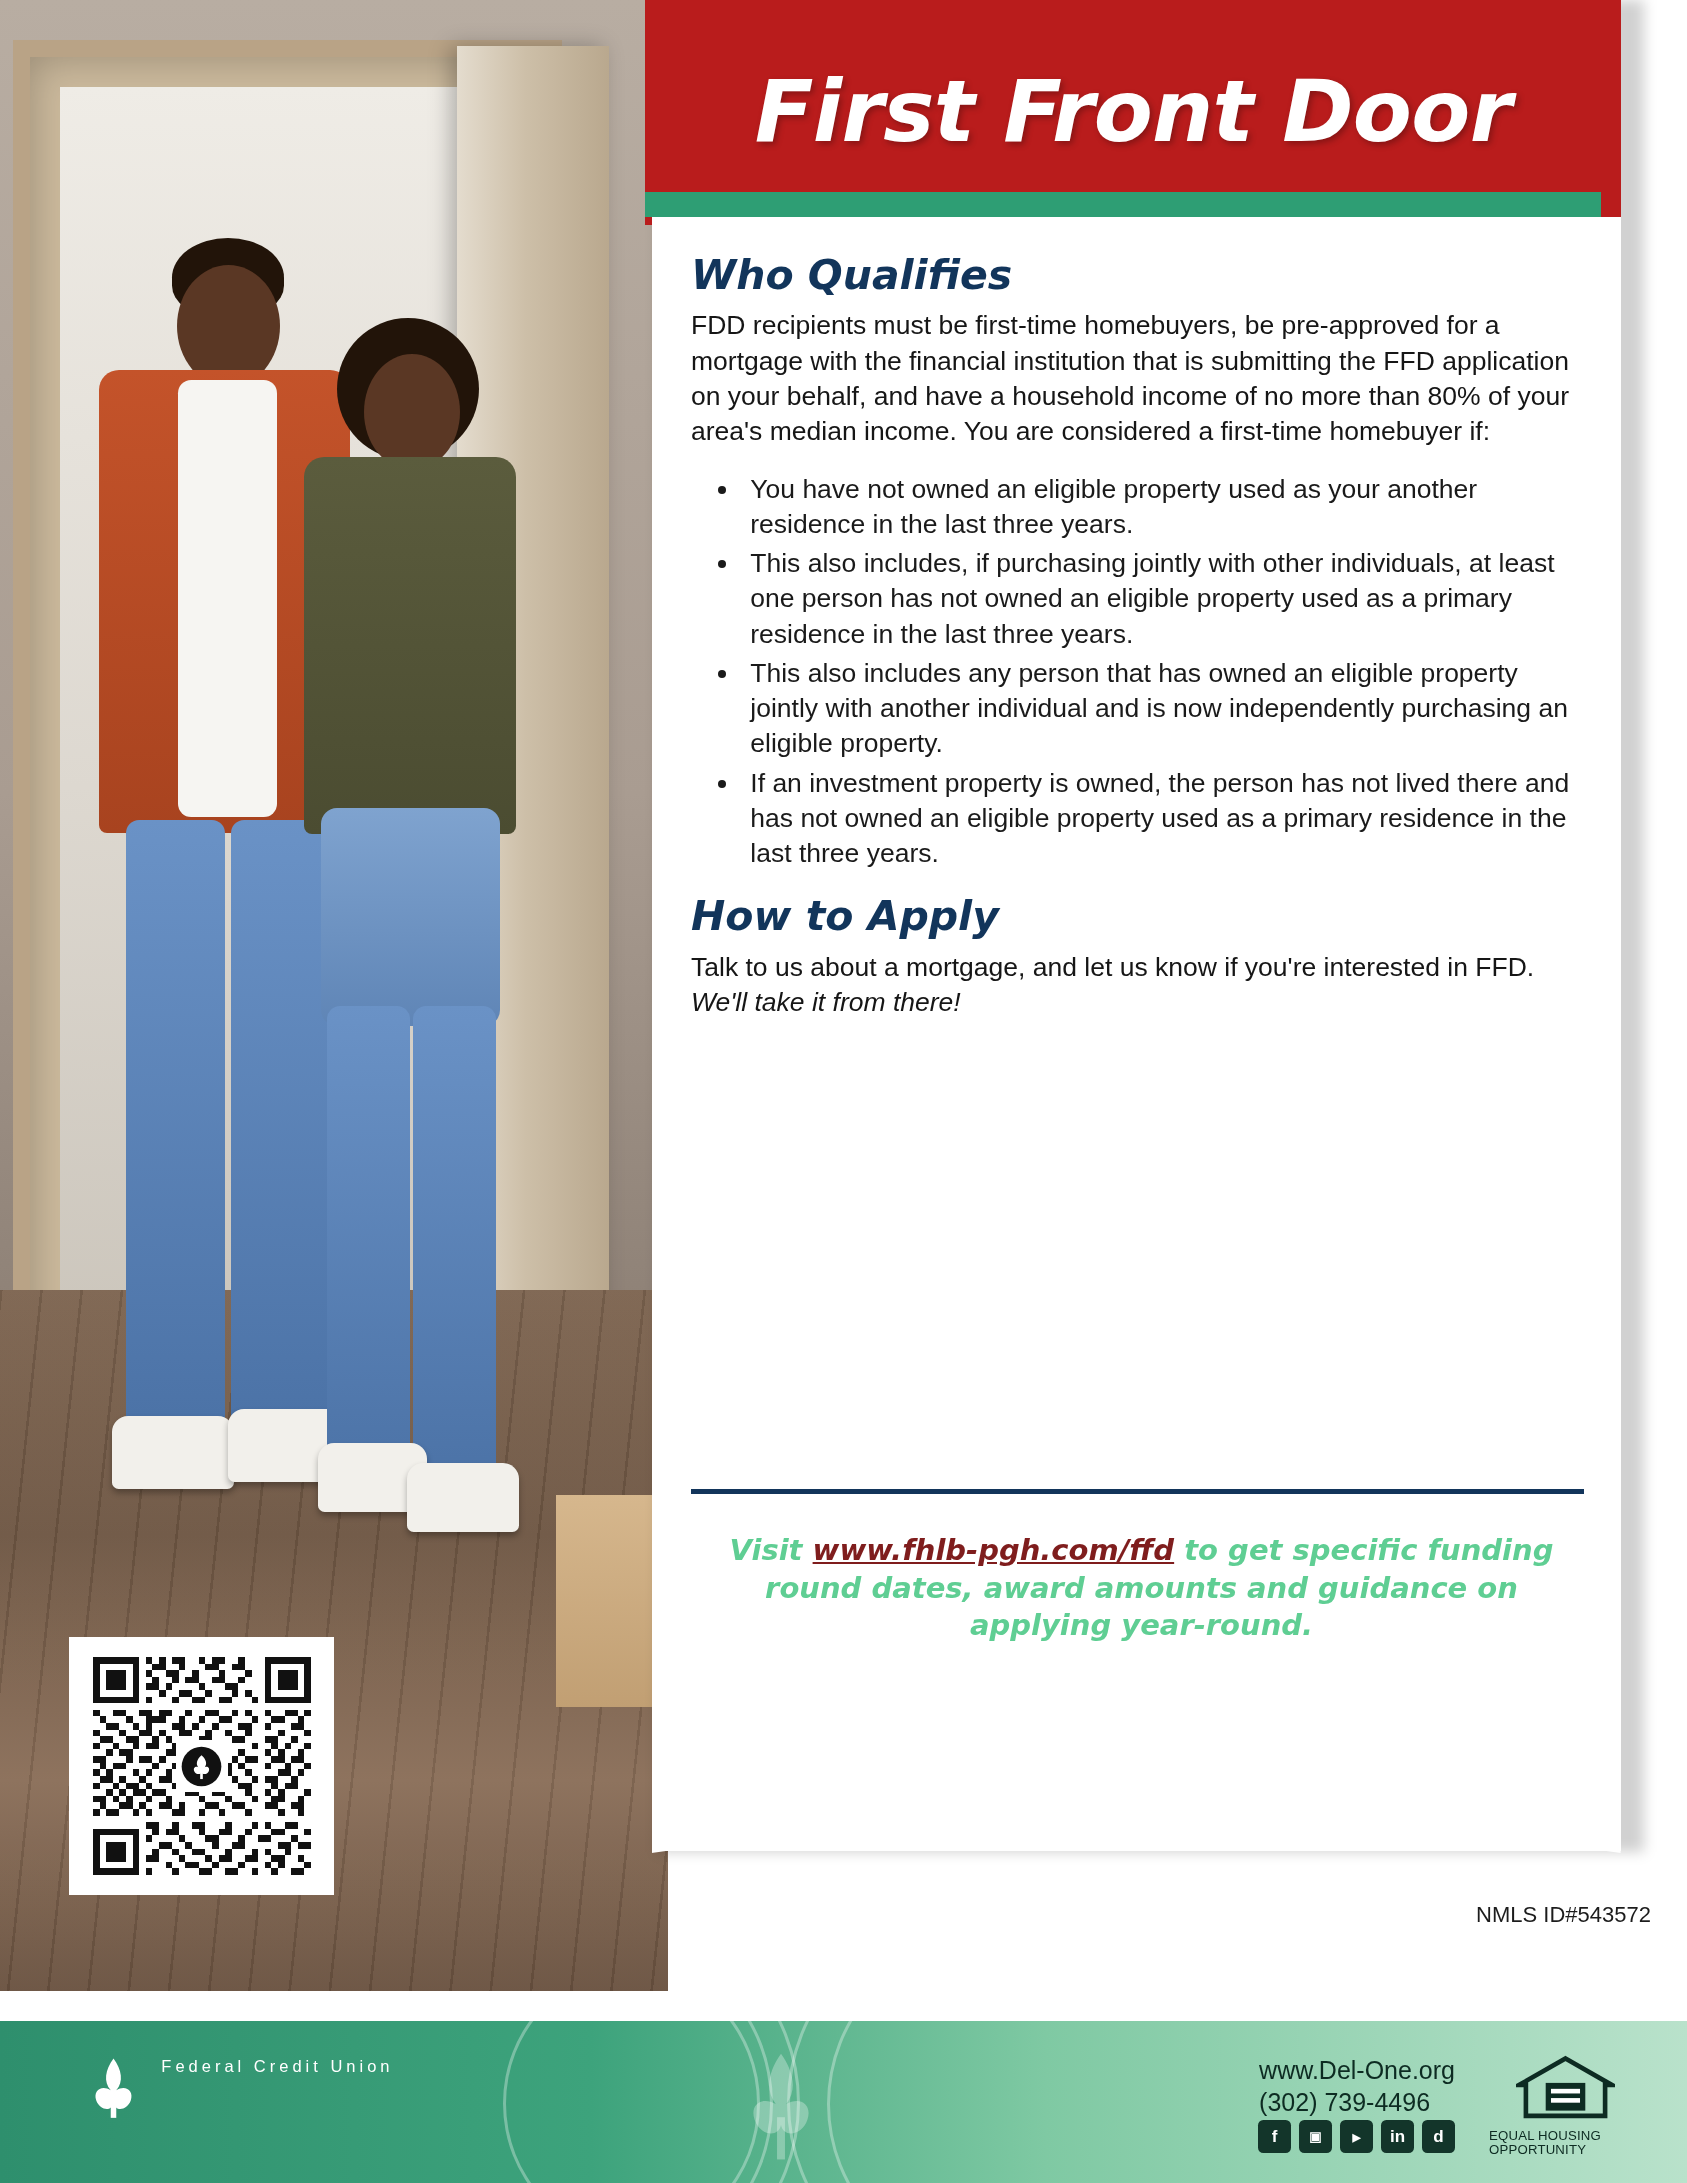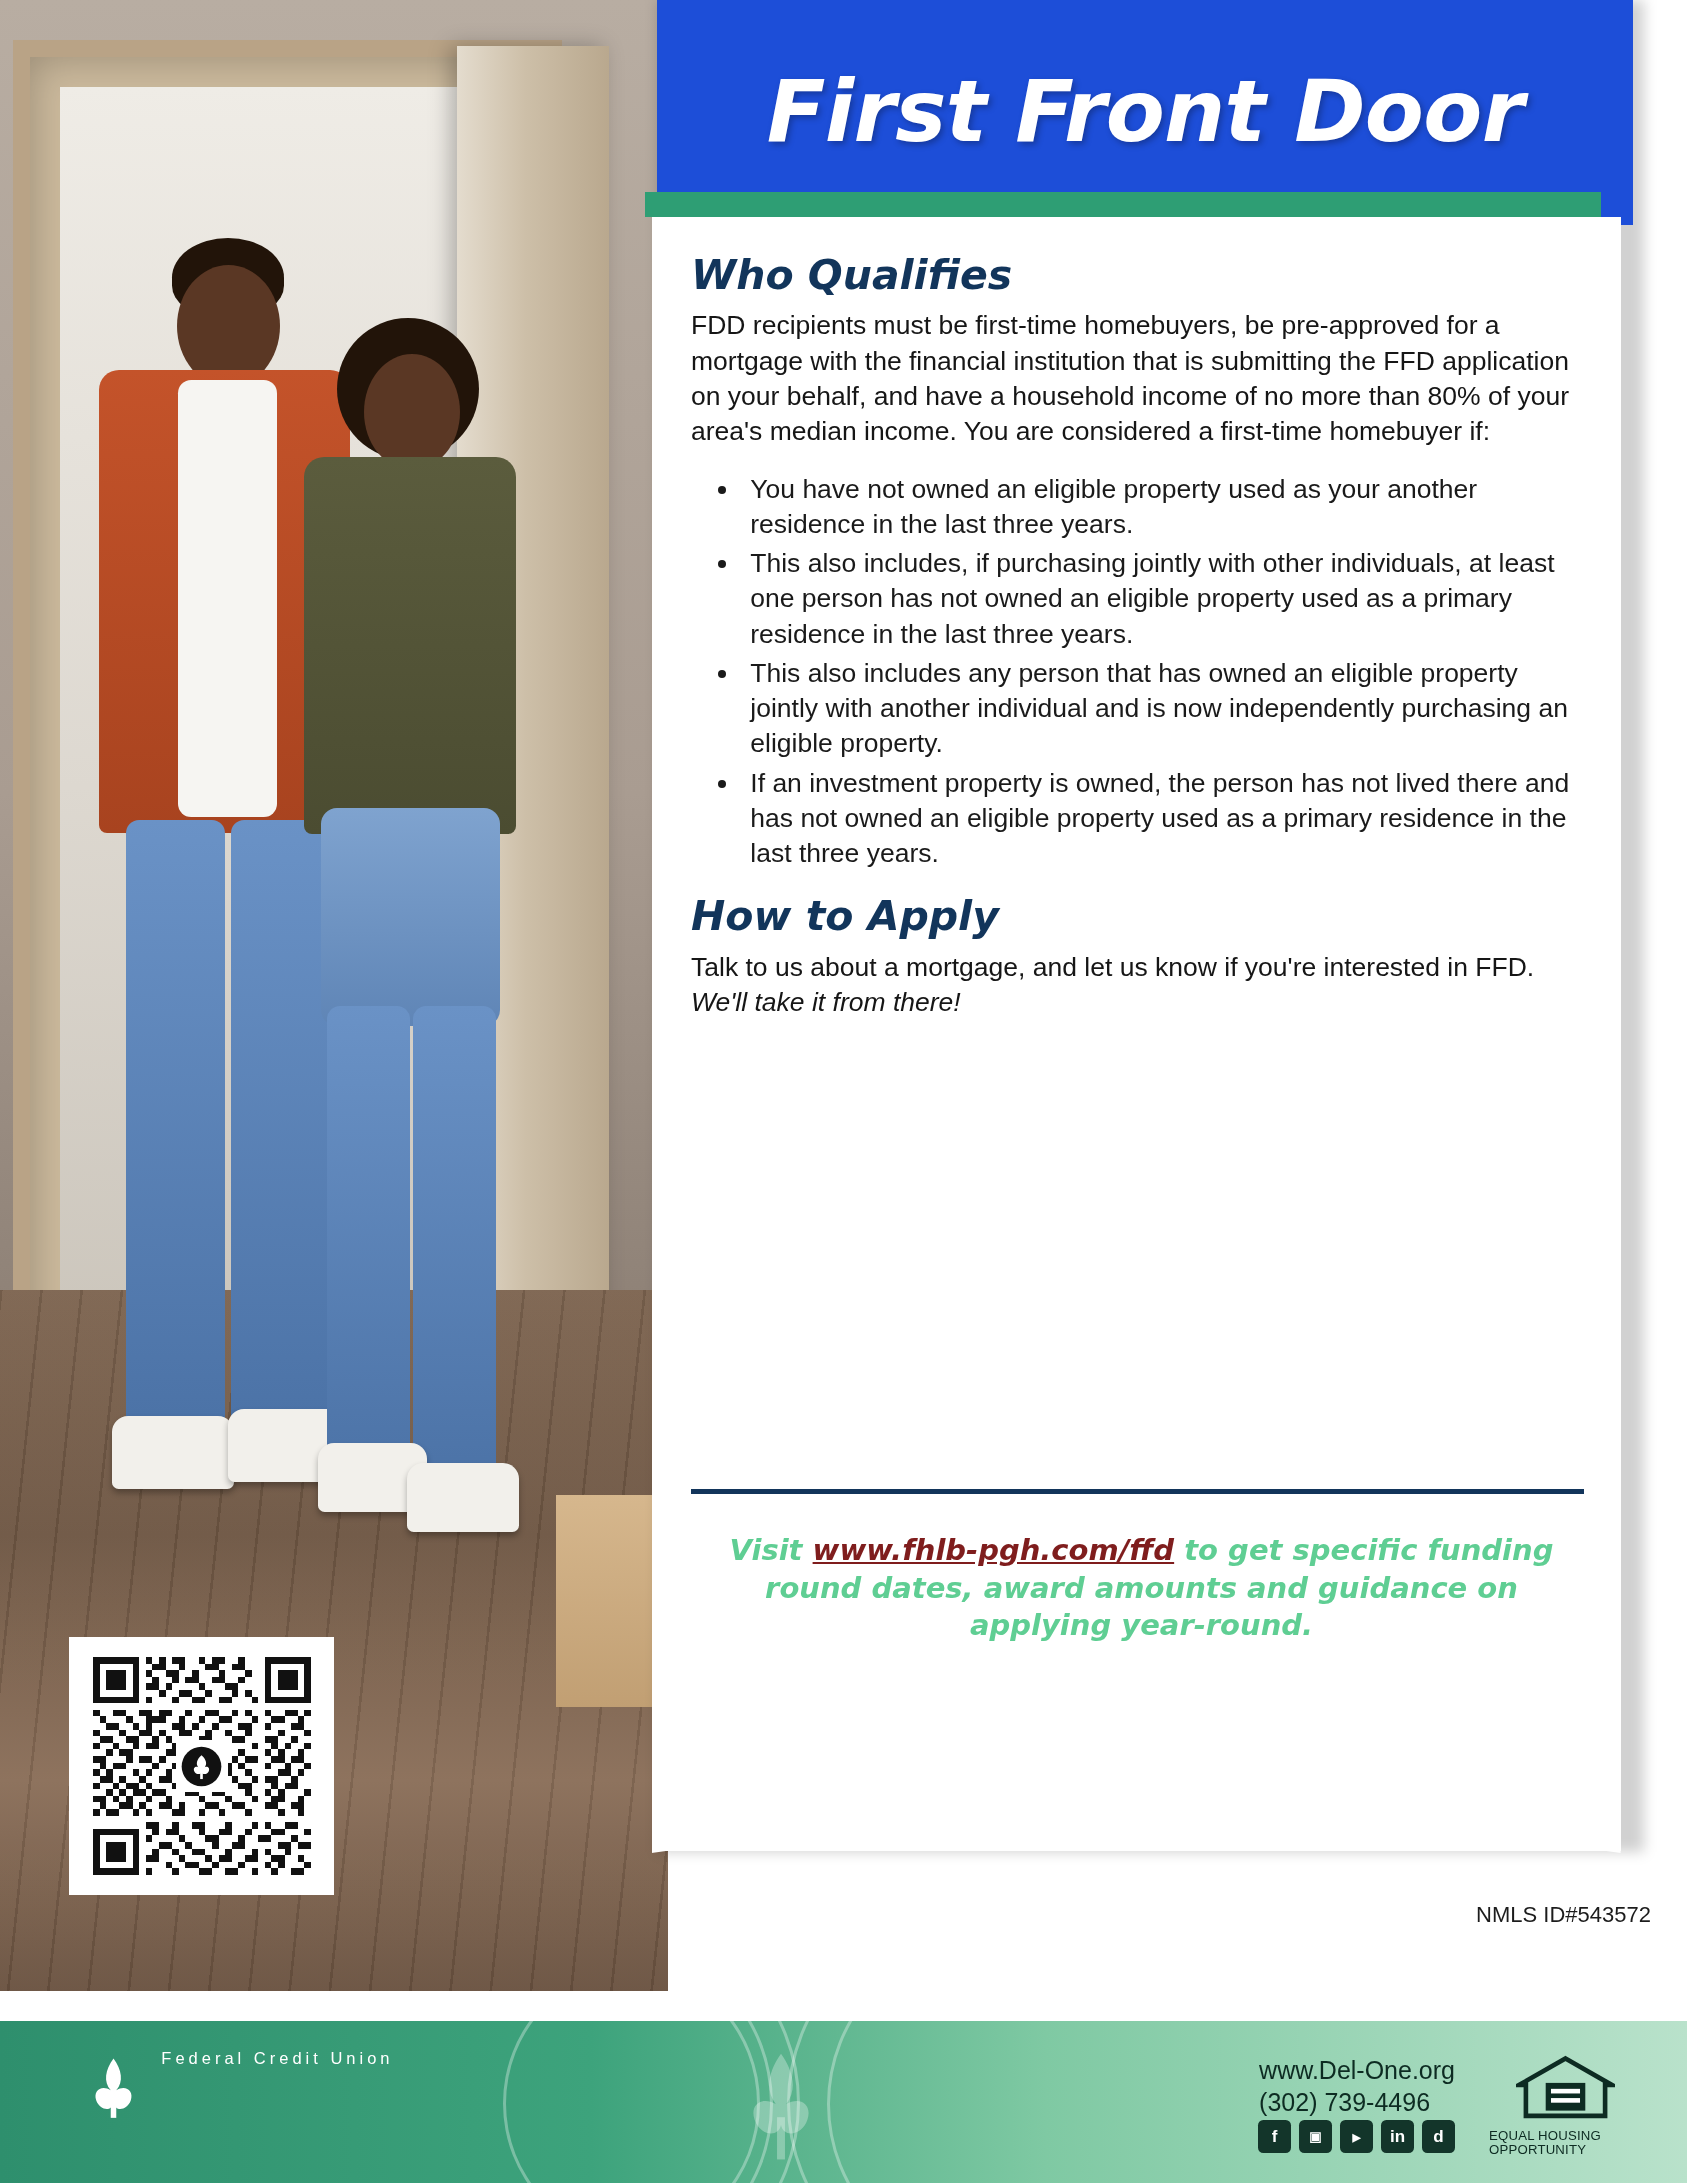--- a/index.html
+++ b/index.html
@@ -106,23 +106,23 @@
     position: absolute;
     left: 645px; top: 0; width: 1042px; height: 1879px;
   }
   .banner-shadow {
     position:absolute; left: 13.2px; top: 0; width: 986px; height: 1852px;
     background: rgba(0,0,0,0.18);
     filter: blur(6.6px);
   }
   .green-header {
     position: absolute;
-    left: 12px; top: 0;
+    left: 0; top: 0;
     width: 976px; height: 225px;
-    background: #1d4ed8;
+    background: #b91c1c;
     display:flex; align-items:center; justify-content:center;
   }
   .green-header-strip {
     position:absolute; left:0; top: 192px; width: 956px; height: 25px;
     background: #2e9e74;
   }
   .title {
     color: #ffffff;
     font-family: "DejaVu Sans", sans-serif;
     font-weight: bold;
@@ -234,21 +234,21 @@
     font-size: 64px;
     line-height: .95;
     color: #ffffff;
     font-weight: normal;
   }
   .logo-sub {
     font-family: "Liberation Sans", sans-serif;
     font-size: 16.5px;
     letter-spacing: 4px;
     color:#ffffff;
-    margin-top: 0;
+    margin-top: 8px;
     margin-left: 4px;
   }
   .contact {
     position:absolute; right: 232px; top: 33px; text-align: left;
     color: #0d2b22; font-size: 25px; line-height: 1.28;
   }
   .social {
     position:absolute; right: 232px; top: 99px;
     display:flex; gap: 8px;
   }

